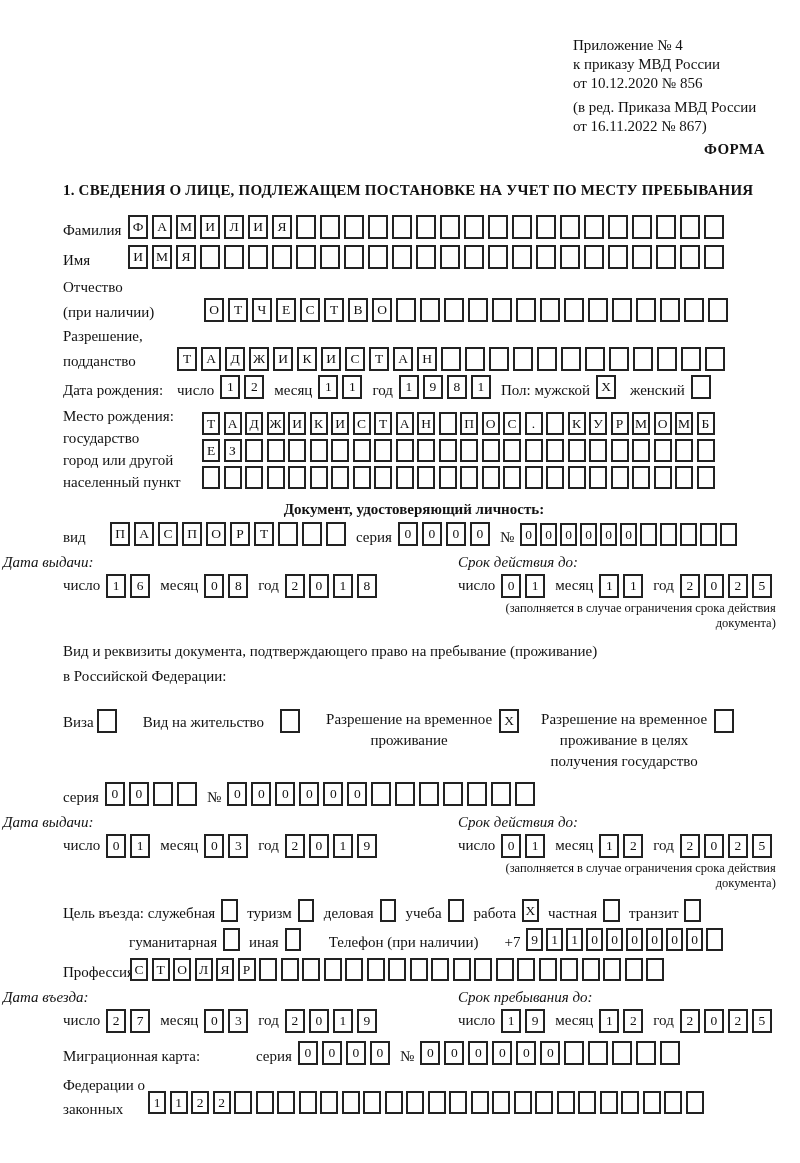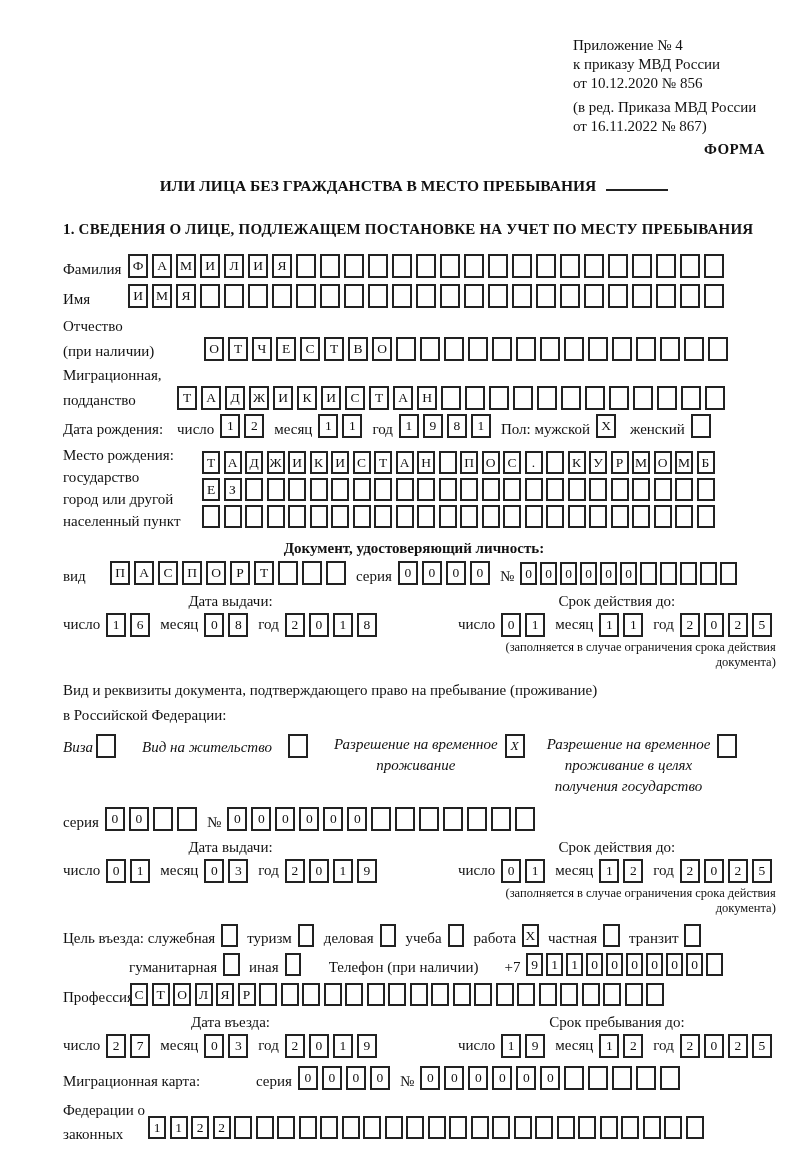--- a/index.html
+++ b/index.html
@@ -36,27 +36,27 @@
   .w67 { width:67px; }
   .two-line { line-height:19px; }
 
   .inline-lbl { padding:3px 6px 0 6px; flex:none; }
   .inline-lbl.first { padding-left:0; }
 
   
   .dp { display:flex; margin-top:8px; }
   .dp-left { width:395px; flex:none; }
   .dp-right { flex:1; }
-  .dp-h { text-align:center; margin-bottom:3px; }
+  .dp-h { margin-bottom:3px;font-style:italic; }
   .dp-left .dp-h { margin-left:-60px; }
   .dp-line { display:flex; align-items:flex-start; }
   .note { font-size:12.5px; text-align:right; margin-top:3px; }
 
   
-  .opts { display:flex; margin-top:6px;font-style:italic; }
+  .opts { display:flex; margin-top:20px; }
   .opt { display:flex; align-items:flex-start; }
   .opt .txt { padding-top:5px; }
   .opt .center { text-align:center; line-height:21px; }
   .chk { margin:0 0 0 7px; }
 
   .label-col { flex:none; line-height:22px; }
   .rows-col .boxes { margin-bottom:4px; }
 
   .center-bold { text-align:center; font-weight:bold; margin-top:8px; }
 </style>
@@ -69,21 +69,20 @@
     <div>Приложение № 4</div>
     <div>к приказу МВД России</div>
     <div>от 10.12.2020 № 856</div>
     <div class="gap"></div>
     <div>(в ред. Приказа МВД России</div>
     <div>от 16.11.2022 № 867)</div>
   </div>
   <div class="forma">ФОРМА</div>
 
   <div class="title">
-    <div><span>ИЛИ ЛИЦА БЕЗ ГРАЖДАНСТВА В МЕСТО ПРЕБЫВАНИЯ</span><span class="uline"></span></div>
   </div>
   <div class="sec-head">1. СВЕДЕНИЯ О ЛИЦЕ, ПОДЛЕЖАЩЕМ ПОСТАНОВКЕ НА УЧЕТ ПО МЕСТУ ПРЕБЫВАНИЯ</div>
 
   <div class="row" style="margin-top:16px;">
     <div class="lbl w65">Фамилия</div>
     <div class="boxes">
         <span class="cell">Ф</span>
         <span class="cell">А</span>
         <span class="cell">М</span>
         <span class="cell">И</span>
@@ -168,21 +167,21 @@
         <span class="cell"></span>
         <span class="cell"></span>
         <span class="cell"></span>
         <span class="cell"></span>
         <span class="cell"></span>
       </div>
   </div>
 
   <div class="row" style="margin-top:2px;">
     <div class="lbl w114 two-line">
-      <div>Миграционная,</div>
+      <div>Разрешение,</div>
       <div style="margin-top:6px;">подданство</div>
     </div>
     <div class="boxes">
         <span class="cell">Т</span>
         <span class="cell">А</span>
         <span class="cell">Д</span>
         <span class="cell">Ж</span>
         <span class="cell">И</span>
         <span class="cell">К</span>
         <span class="cell">И</span>

